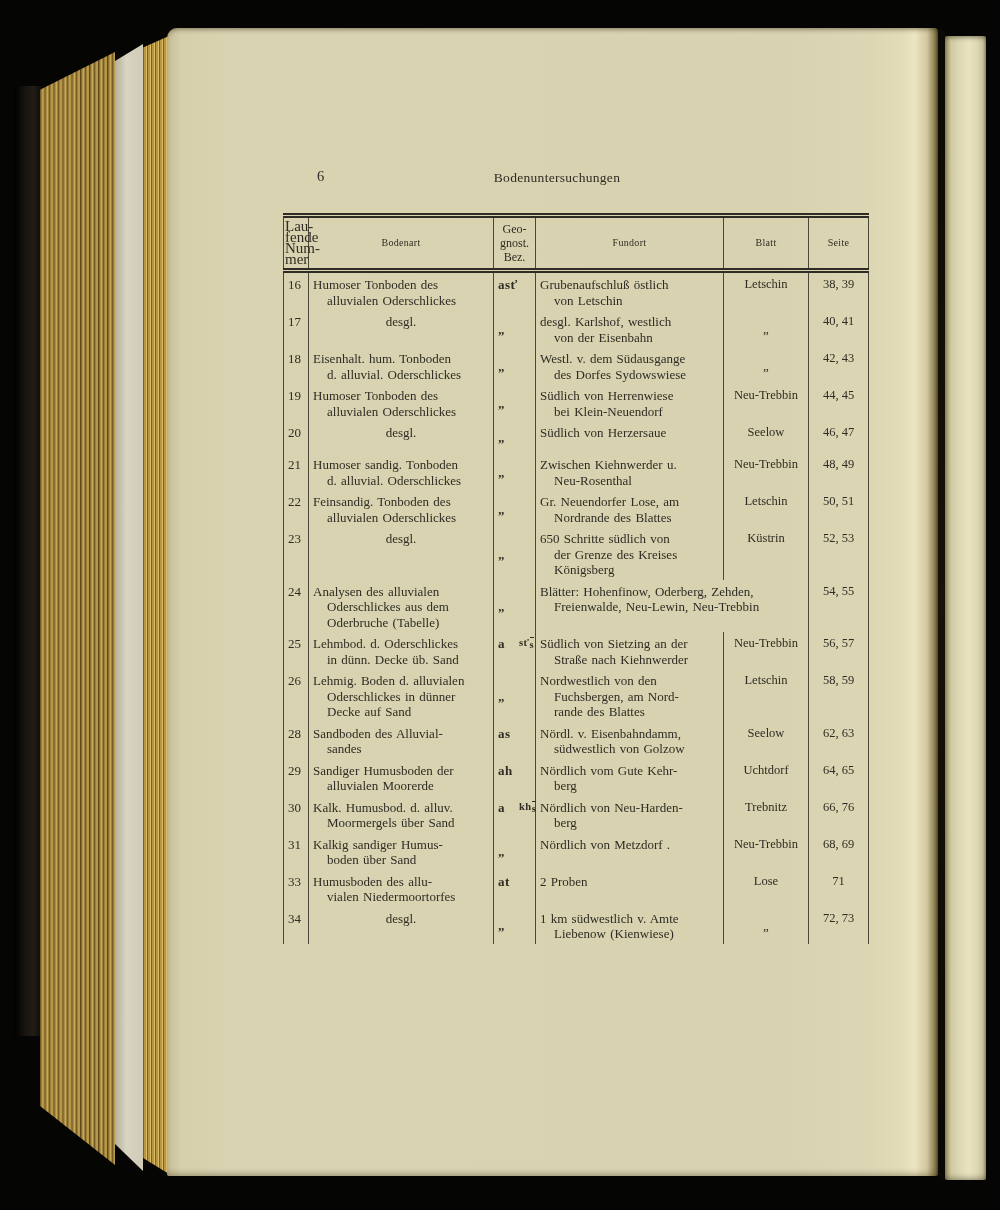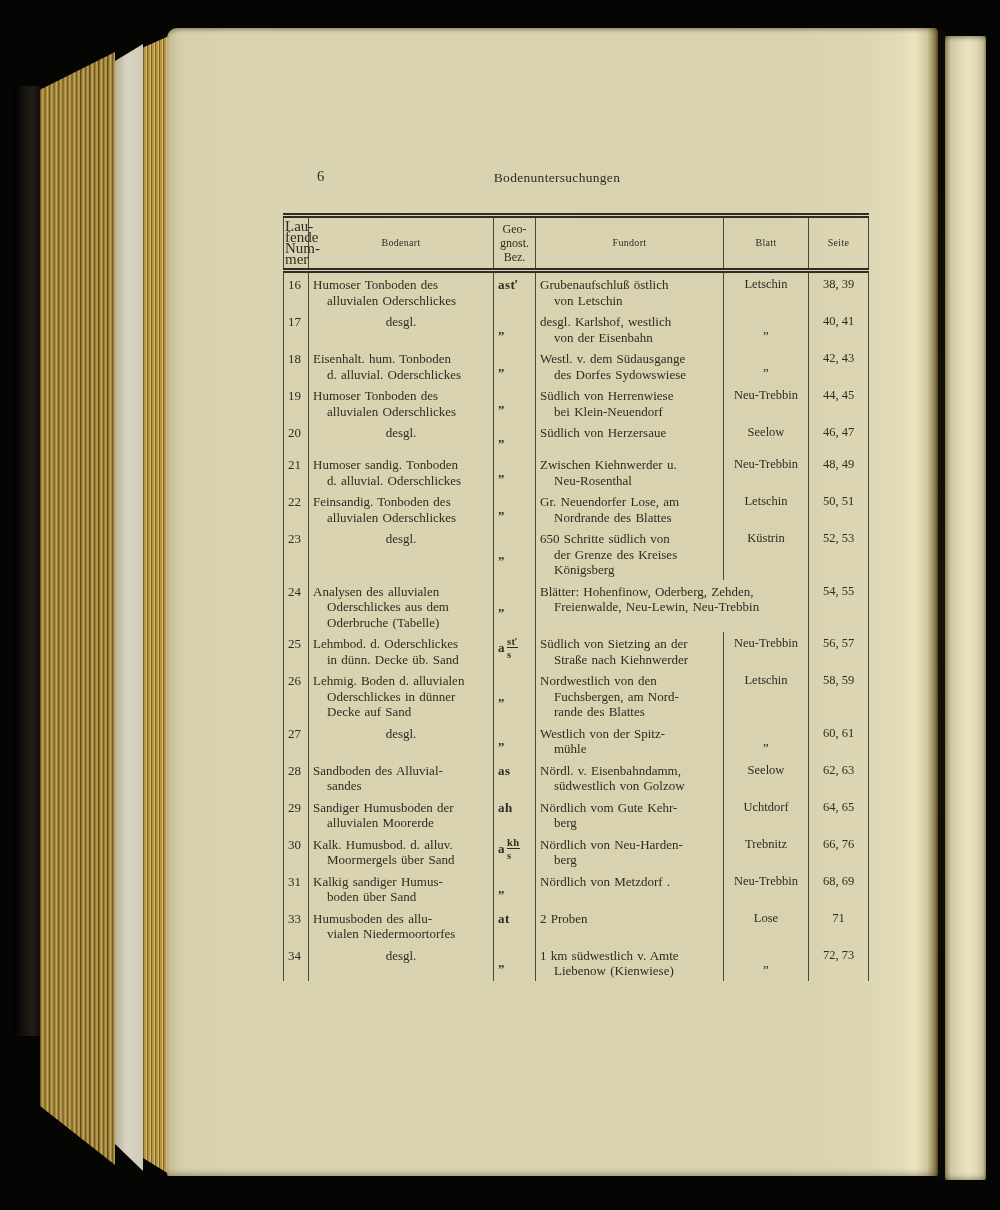--- a/index.html
+++ b/index.html
@@ -59,21 +59,21 @@
   tbody td { height:26px; }
   .c-nr { text-align:left; }
   .hang { padding-left:14px; text-indent:-14px; white-space:pre-line; word-spacing:1px; }
   .center-txt { text-align:center; white-space:pre-line; }
   .c-geo { font-weight:bold; letter-spacing:.5px; }
   .c-blatt,.c-seite { text-align:center; font-size:12.5px; }
   .mid { vertical-align:middle; }
   .ditto { font-size:13px; }
   .frac { display:inline-flex; align-items:center; gap:2px; }
   .frac-pre { font-size:13px; font-weight:bold; }
-  .frac-stack { display:inline-flex; flex-direction:column; font-size:10.5px; line-height:11px; font-weight:bold; }
+  .frac-stack { display:inline-flex; flex-direction:row; font-size:10.5px; line-height:11px; font-weight:bold;margin-left:12px; }
   .frac-den { border-top:1px solid #2e2c24; padding-top:1px; }
 </style>
 </head>
 <body>
 
 <div class="cover-edge"></div>
 <div class="stack-gold-1"></div>
 <div class="page-edge-light"></div>
 <div class="stack-gold-2"></div>
 <div class="main-page"></div>
@@ -263,33 +263,20 @@
             <td class="c-geo mid"><span class="ditto">„</span></td>
             <td class="c-fundort">
               <div class="hang">Nordwestlich von den
 Fuchsbergen, am Nord-
 rande des Blattes</div>
             </td>
             <td class="c-blatt">Letschin</td>
             <td class="c-seite">58, 59</td>
           </tr>
           <tr>
-            <td class="c-nr">27</td>
-            <td class="c-bodenart">
-              <div class="center-txt">desgl.</div>
-            </td>
-            <td class="c-geo mid"><span class="ditto">„</span></td>
-            <td class="c-fundort">
-              <div class="hang">Westlich von der Spitz-
-mühle</div>
-            </td>
-            <td class="c-blatt mid"><span class="ditto">„</span></td>
-            <td class="c-seite">60, 61</td>
-          </tr>
-          <tr>
             <td class="c-nr">28</td>
             <td class="c-bodenart">
               <div class="hang">Sandboden des Alluvial-
 sandes</div>
             </td>
             <td class="c-geo">as</td>
             <td class="c-fundort">
               <div class="hang">Nördl. v. Eisenbahndamm,
 südwestlich von Golzow</div>
             </td>

